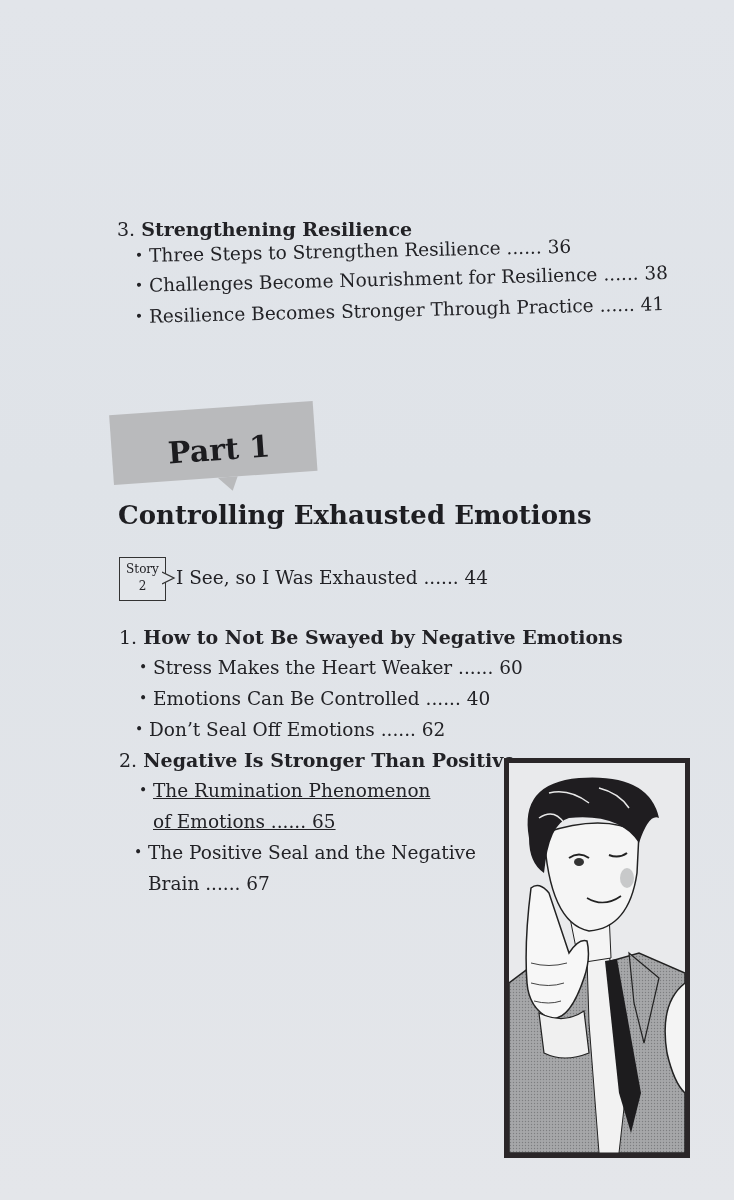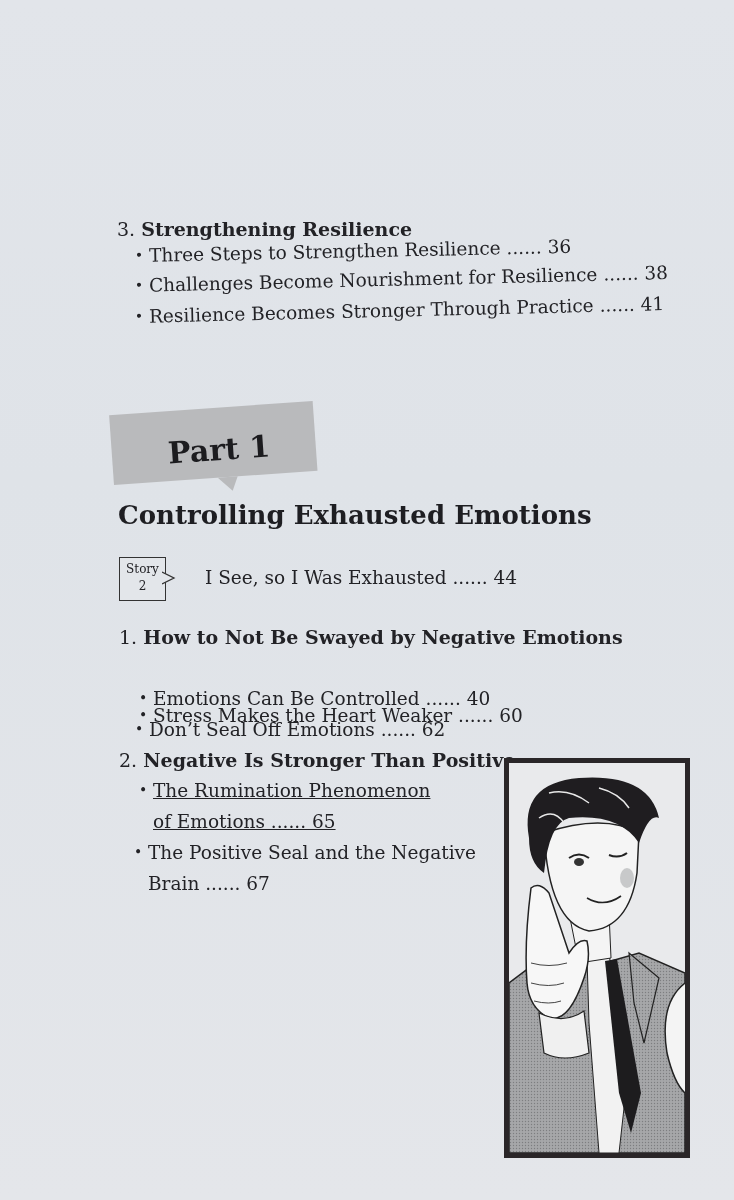--- a/index.html
+++ b/index.html
@@ -49,21 +49,21 @@
       width: 47px; height: 44px;
       border: 1.3px solid #333;
       font-size: 12px; text-align: center; line-height: 17px;
       padding-top: 3px; box-sizing: border-box;
       background: #e3e6ea;
     }
     .story-arrow {
       position: absolute; left: 162px; top: 571px;
       width: 14px; height: 14px;
     }
-    .story-title { left: 205px; top: 567px; font-size: 18.5px; }
+    .story-title { left: 176px; top: 567px; font-size: 18.5px; }
     .manga-panel {
       position: absolute; left: 504px; top: 758px;
       width: 186px; height: 400px;
       border: 5px solid #2a2628;
       box-sizing: border-box;
       background: #d9dbdd;
       overflow: hidden;
     }
     .manga-panel svg { width: 100%; height: 100%; display: block; }
   </style>
@@ -97,21 +97,21 @@
   </div>
   <svg class="story-arrow" viewBox="0 0 14 14">
     <polyline points="0,1 12,7 0,13" fill="#e3e6ea" stroke="#333" stroke-width="1.3"></polyline>
   </svg>
   <div class="abs story-title">I See, so I Was Exhausted ...... 44</div>
 
   <div class="abs sec-head" style="left:119px; top:626px;">
     <span class="num">1.</span>
     <span class="title">How to Not Be Swayed by Negative Emotions</span>
   </div>
-  <div class="abs item" style="left:139px; top:657px;margin-top:48px;">
+  <div class="abs item" style="left:139px; top:657px;">
     <span class="bullet">•</span><span>Stress Makes the Heart Weaker ...... 60</span>
   </div>
   <div class="abs item" style="left:139px; top:688px;">
     <span class="bullet">•</span><span>Emotions Can Be Controlled ...... 40</span>
   </div>
   <div class="abs item" style="left:135px; top:719px;">
     <span class="bullet">•</span><span>Don’t Seal Off Emotions ...... 62</span>
   </div>
 
   <div class="abs sec-head" style="left:119px; top:749px;">

